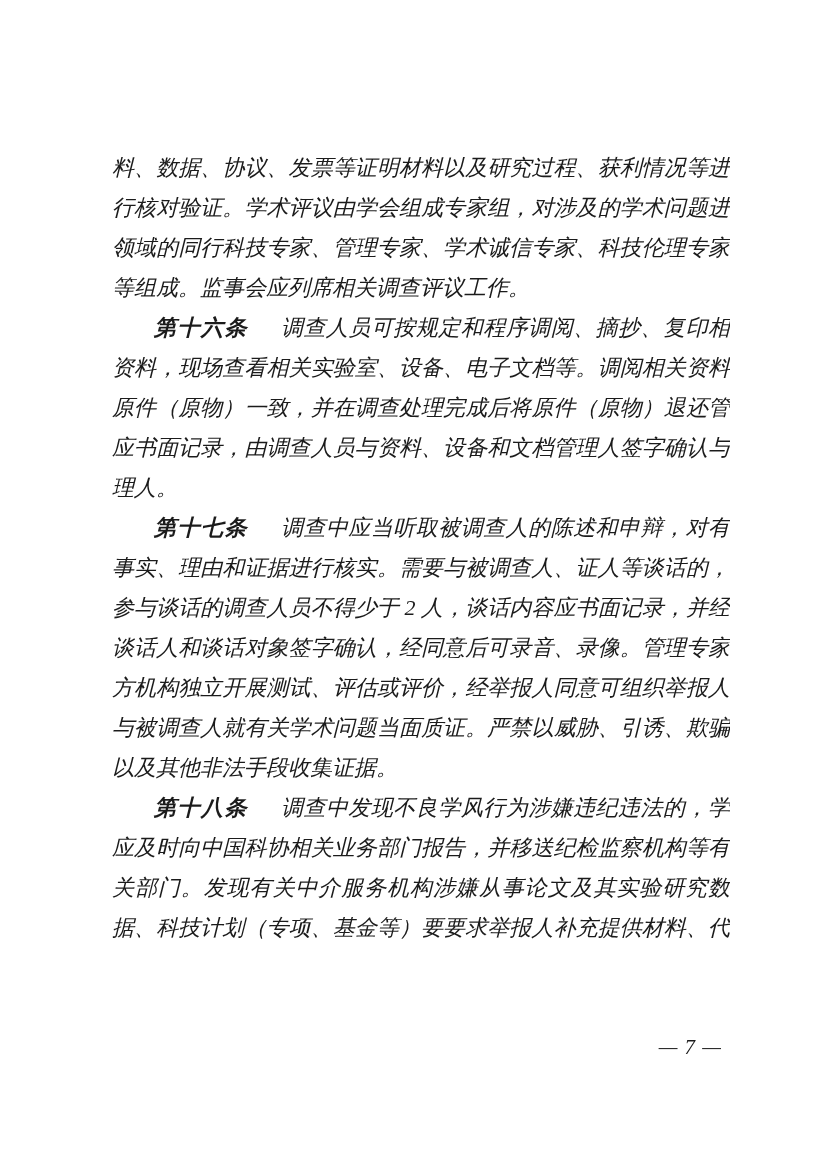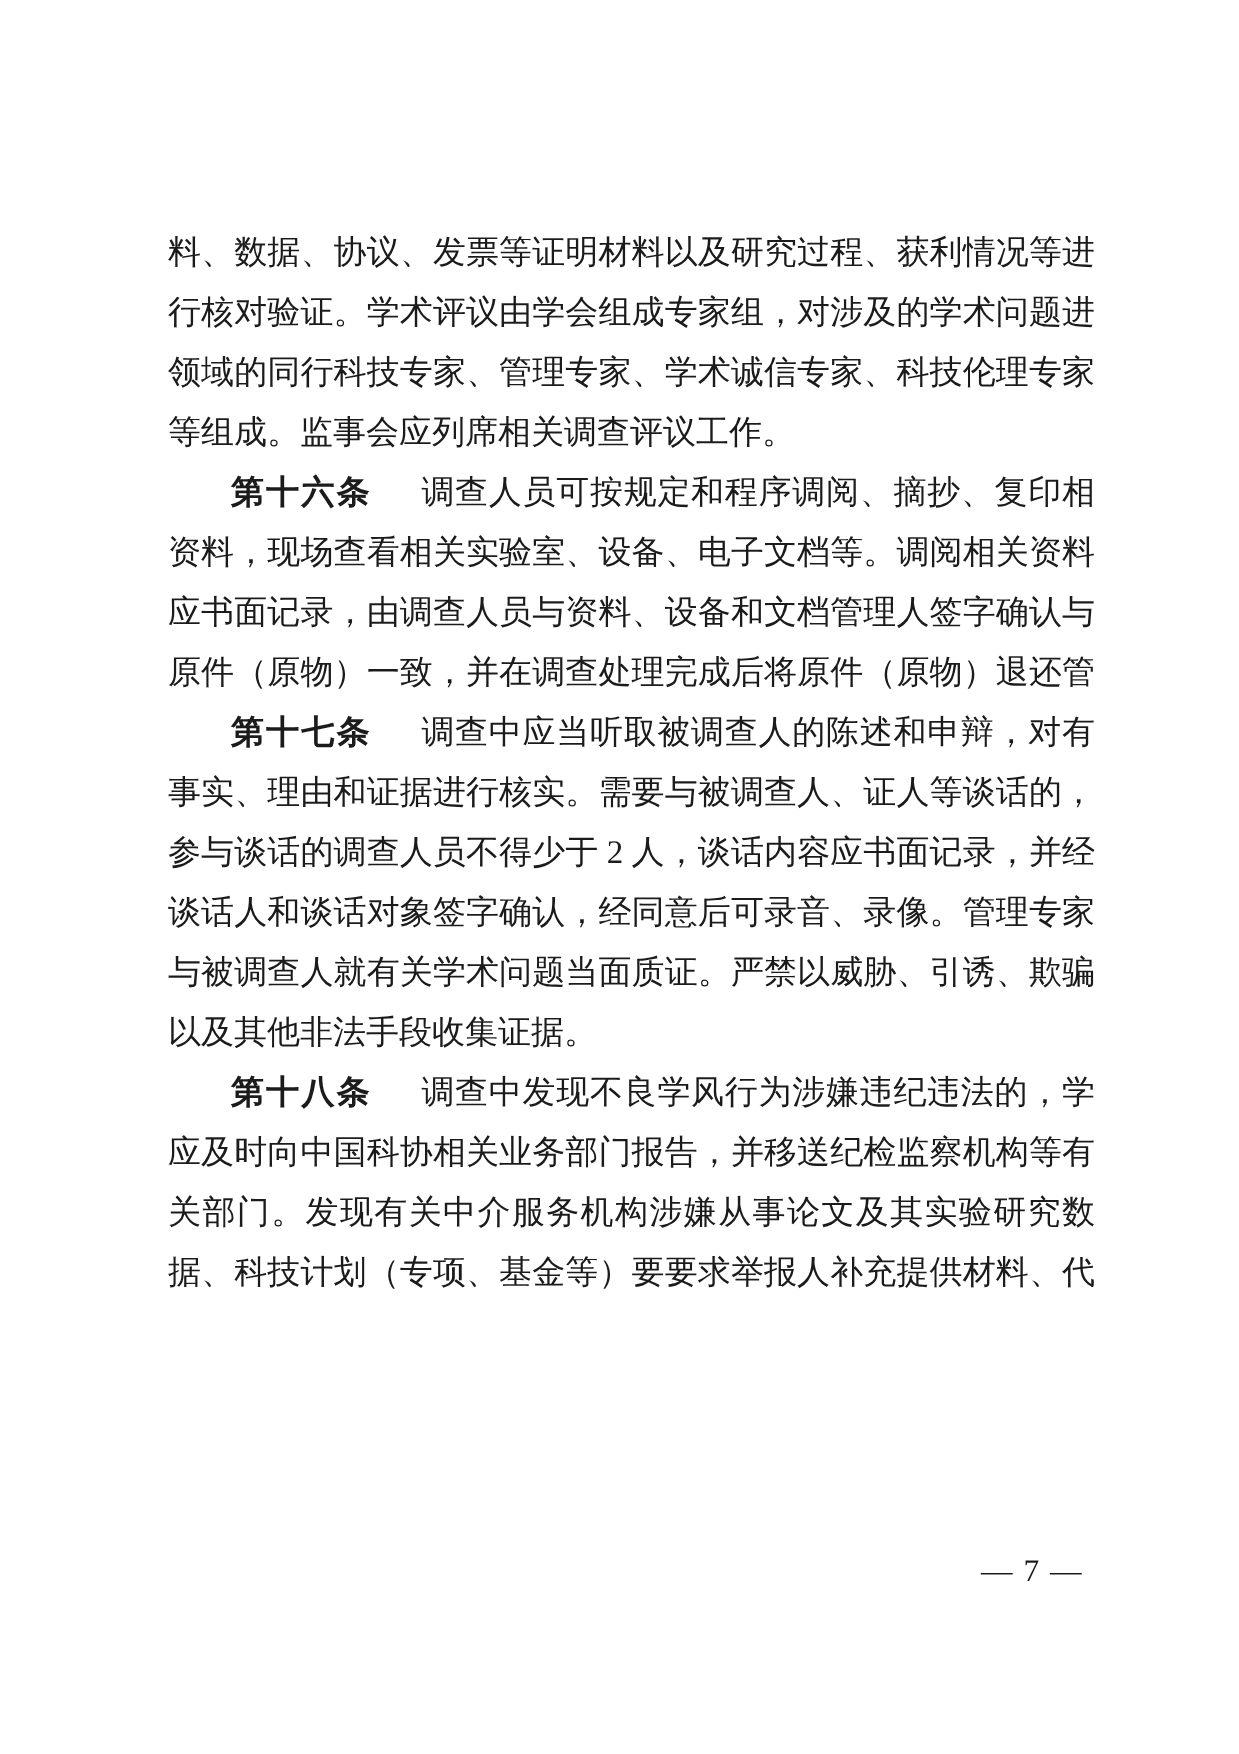--- a/index.html
+++ b/index.html
@@ -8,20 +8,21 @@
     background: #ffffff;
   }
   .page {
     position: relative;
     width: 826px;
     height: 1169px;
     background: #ffffff;
     overflow: hidden;
     font-family: "Liberation Serif", "DejaVu Serif", serif;
     color: #1b1b1b;
+    font-style: italic;
   }
   .text-block {
     position: absolute;
     left: 112px;
     top: 148px;
     width: 618px;
   }
   .paragraph {
     margin: 0;
     padding: 0;
@@ -63,28 +64,30 @@
   <div class="text-block">
       <div class="paragraph">
         <div class="line"><span>料、数据、协议、发票等证明材料以及研究过程、获利情况等进</span></div>
         <div class="line"><span>行核对验证。学术评议由学会组成专家组，对涉及的学术问题进</span></div>
         <div class="line"><span>领域的同行科技专家、管理专家、学术诚信专家、科技伦理专家</span></div>
         <div class="line last"><span>等组成。监事会应列席相关调查评议工作。</span></div>
       </div>
       <div class="paragraph">
         <div class="line first"><span class="article-num">第十六条</span><span>调查人员可按规定和程序调阅、摘抄、复印相关</span></div>
         <div class="line"><span>资料，现场查看相关实验室、设备、电子文档等。调阅相关资料</span></div>
+        <div class="line"><span>原件（原物）一致，并在调查处理完成后将原件（原物）退还管</span></div>
         <div class="line"><span>应书面记录，由调查人员与资料、设备和文档管理人签字确认与</span></div>
-        <div class="line"><span>原件（原物）一致，并在调查处理完成后将原件（原物）退还管</span></div>
+        <div class="line last"><span>理人。</span></div>
       </div>
       <div class="paragraph">
         <div class="line first"><span class="article-num">第十七条</span><span>调查中应当听取被调查人的陈述和申辩，对有关</span></div>
         <div class="line"><span>事实、理由和证据进行核实。需要与被调查人、证人等谈话的，</span></div>
         <div class="line"><span>参与谈话的调查人员不得少于 2 人，谈话内容应书面记录，并经</span></div>
         <div class="line"><span>谈话人和谈话对象签字确认，经同意后可录音、录像。管理专家</span></div>
+        <div class="line"><span>方机构独立开展测试、评估或评价，经举报人同意可组织举报人</span></div>
         <div class="line"><span>与被调查人就有关学术问题当面质证。严禁以威胁、引诱、欺骗</span></div>
         <div class="line last"><span>以及其他非法手段收集证据。</span></div>
       </div>
       <div class="paragraph">
         <div class="line first"><span class="article-num">第十八条</span><span>调查中发现不良学风行为涉嫌违纪违法的，学会</span></div>
         <div class="line"><span>应及时向中国科协相关业务部门报告，并移送纪检监察机构等有</span></div>
         <div class="line"><span>关部门。发现有关中介服务机构涉嫌从事论文及其实验研究数</span></div>
         <div class="line"><span>据、科技计划（专项、基金等）要要求举报人补充提供材料、代</span></div>
       </div>
     </div>

